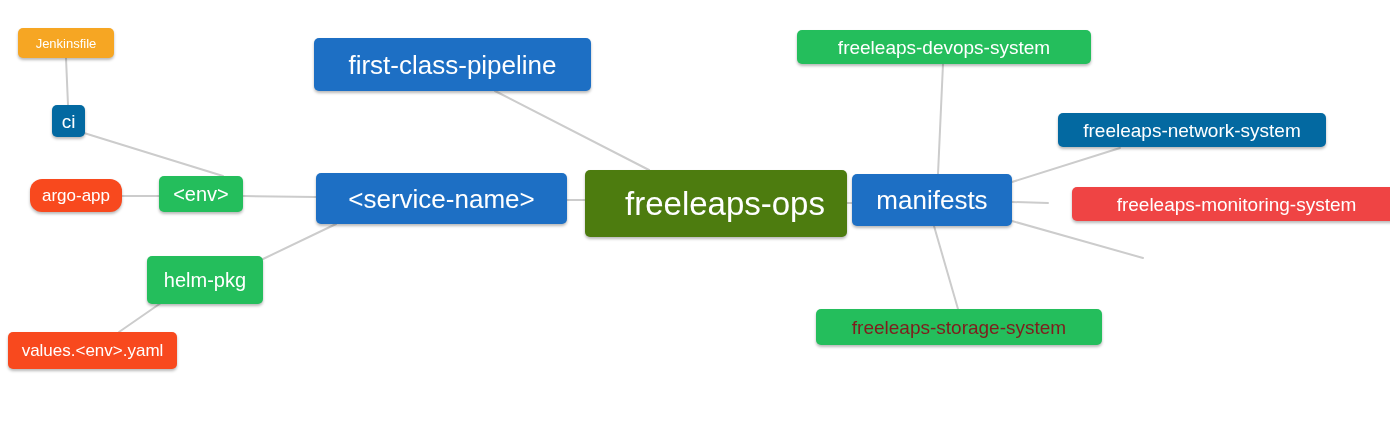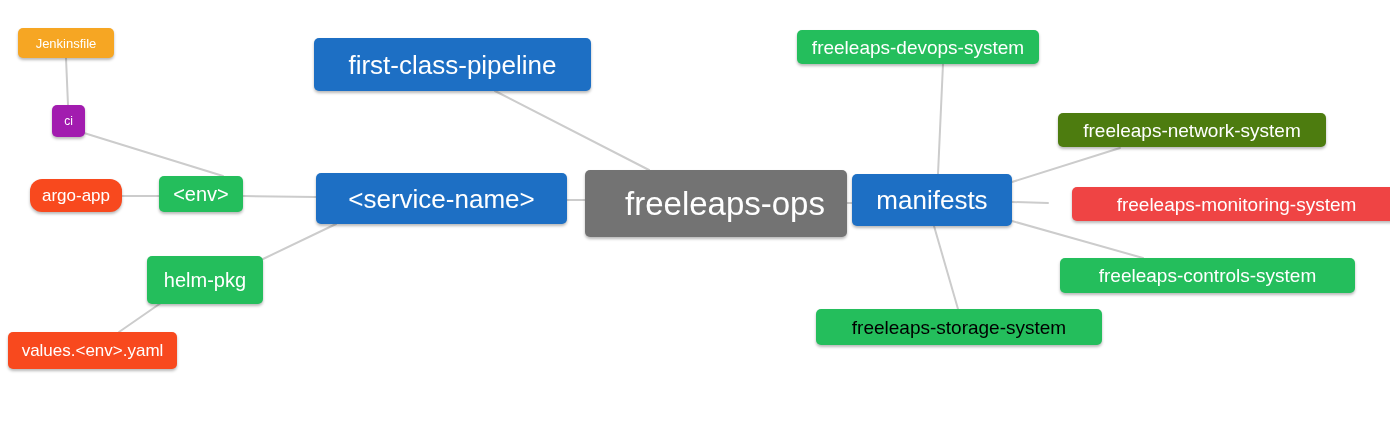--- a/index.html
+++ b/index.html
@@ -56,58 +56,55 @@
       <line x1="495" y1="91" x2="649" y2="170" stroke="#CCCCCC"></line>
       <line x1="567" y1="200" x2="585" y2="200" stroke="#CCCCCC"></line>
       <line x1="847" y1="203" x2="852" y2="203" stroke="#CCCCCC"></line>
       <line x1="943" y1="64" x2="938" y2="174" stroke="#CCCCCC"></line>
       <line x1="1012" y1="182" x2="1120" y2="148" stroke="#CCCCCC"></line>
       <line x1="1012" y1="202" x2="1048" y2="203" stroke="#CCCCCC"></line>
       <line x1="1012" y1="221" x2="1143" y2="258" stroke="#CCCCCC"></line>
       <line x1="934" y1="226" x2="958" y2="309" stroke="#CCCCCC"></line>
     </svg>
 
-<div class="node" style="left: 585px; top: 170px; width: 262px; height: 67px; font-size: 33px; background: #737373; color: rgb(255, 255, 255); padding-left: 18px;">
+<div class="node" style="left: 585px; top: 170px; width: 262px; height: 67px; font-size: 33px; background: #4d7c0f; color: rgb(255, 255, 255); padding-left: 18px;">
       <span>freeleaps-ops</span>
     </div>
     <div class="node" style="left: 314px; top: 38px; width: 277px; height: 53px; font-size: 26px; background: rgb(29, 111, 196); color: rgb(255, 255, 255);">
       <span>first-class-pipeline</span>
     </div>
     <div class="node" style="left: 316px; top: 173px; width: 251px; height: 51px; font-size: 26px; background: rgb(29, 111, 196); color: rgb(255, 255, 255);">
       <span>&lt;service-name&gt;</span>
     </div>
     <div class="node" style="left: 852px; top: 174px; width: 160px; height: 52px; font-size: 26px; background: rgb(29, 111, 196); color: rgb(255, 255, 255);">
       <span>manifests</span>
     </div>
     <div class="node" style="left: 159px; top: 176px; width: 84px; height: 36px; font-size: 20px; background: rgb(36, 190, 92); color: rgb(255, 255, 255);">
       <span>&lt;env&gt;</span>
     </div>
     <div class="node" style="left: 147px; top: 256px; width: 116px; height: 48px; font-size: 20px; background: rgb(36, 190, 92); color: rgb(255, 255, 255);">
       <span>helm-pkg</span>
     </div>
-    <div class="node" style="left: 52px; top: 105px; width: 33px; height: 32px; font-size: 12px; background: #a21caf; color: rgb(255, 255, 255);">
+    <div class="node" style="left: 52px; top: 105px; width: 33px; height: 32px; font-size: 19px; background: #0369a1; color: rgb(255, 255, 255);">
       <span>ci</span>
     </div>
     <div class="node" style="left: 30px; top: 179px; width: 92px; height: 33px; font-size: 17px; background: rgb(248, 73, 30); color: rgb(255, 255, 255); border-radius: 12px;">
       <span>argo-app</span>
     </div>
     <div class="node" style="left: 8px; top: 332px; width: 169px; height: 37px; font-size: 17px; background: rgb(248, 73, 30); color: rgb(255, 255, 255);">
       <span>values.&lt;env&gt;.yaml</span>
     </div>
     <div class="node" style="left: 18px; top: 28px; width: 96px; height: 30px; font-size: 13px; background: rgb(246, 166, 35); color: rgb(255, 255, 255);">
       <span>Jenkinsfile</span>
     </div>
-    <div class="node" style="left: 797px; top: 30px; width: 242px; height: 34px; font-size: 19px; background: rgb(36, 190, 92); color: rgb(255, 255, 255);">
+    <div class="node" style="left: 797px; top: 30px; width: 294px; height: 34px; font-size: 19px; background: rgb(36, 190, 92); color: rgb(255, 255, 255);">
       <span>freeleaps-devops-system</span>
     </div>
-    <div class="node" style="left: 1058px; top: 113px; width: 268px; height: 34px; font-size: 19px; background: #4d7c0f; color: rgb(255, 255, 255);">
+    <div class="node" style="left: 1058px; top: 113px; width: 268px; height: 34px; font-size: 19px; background: #0369a1; color: rgb(255, 255, 255);">
       <span>freeleaps-network-system</span>
     </div>
     <div class="node" style="left: 1072px; top: 187px; width: 329px; height: 34px; font-size: 19px; background: #ef4444; color: rgb(255, 255, 255); text-align: right;">
       <span>freeleaps-monitoring-system</span>
     </div>
-    <div class="node" style="left: 1060px; top: 258px; width: 295px; height: 35px; font-size: 19px; background: rgb(36, 190, 92); color: rgb(255, 255, 255);">
-      <span>freeleaps-controls-system</span>
-    </div>
-    <div class="node" style="left: 816px; top: 309px; width: 286px; height: 36px; font-size: 19px; background: rgb(36, 190, 92); color: #000000;">
+    <div class="node" style="left: 816px; top: 309px; width: 286px; height: 36px; font-size: 19px; background: rgb(36, 190, 92); color: #7f1d1d;">
       <span>freeleaps-storage-system</span>
     </div>
   </div>
 
 </body></html>

